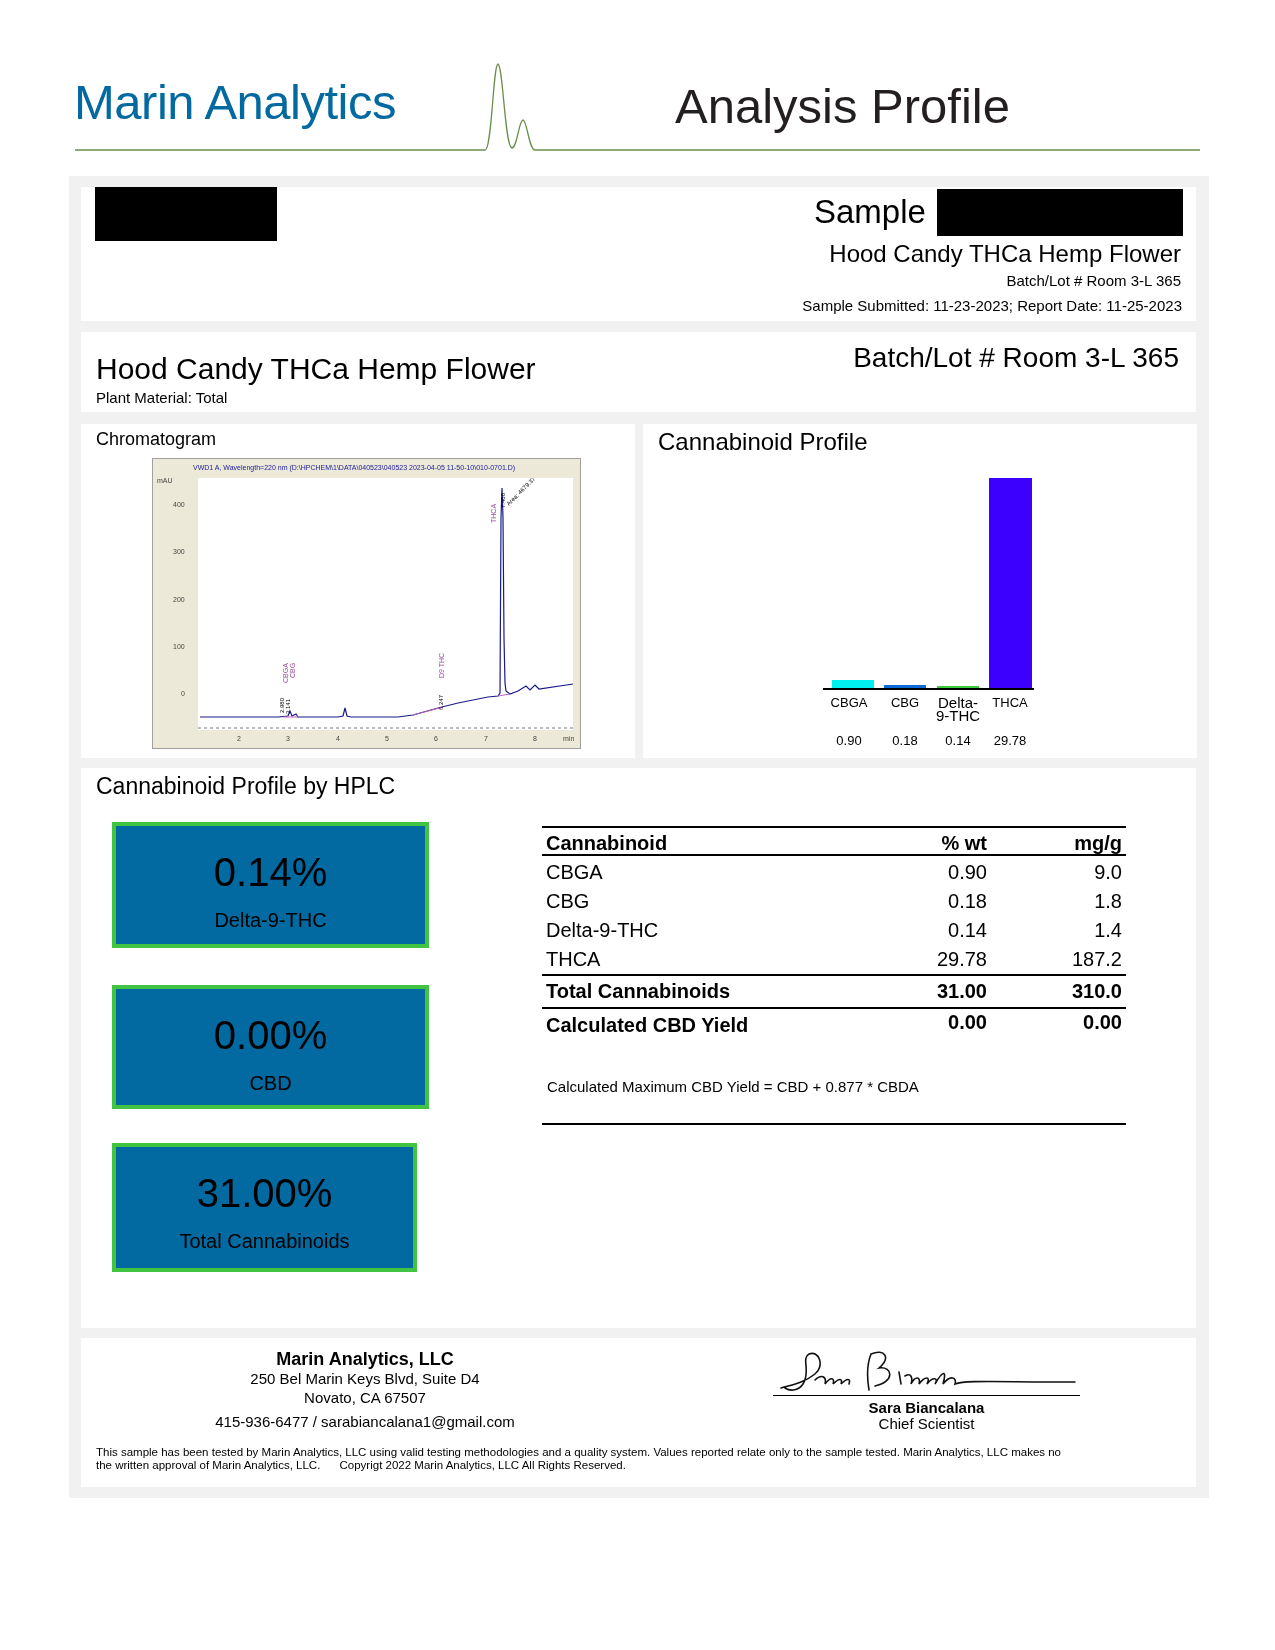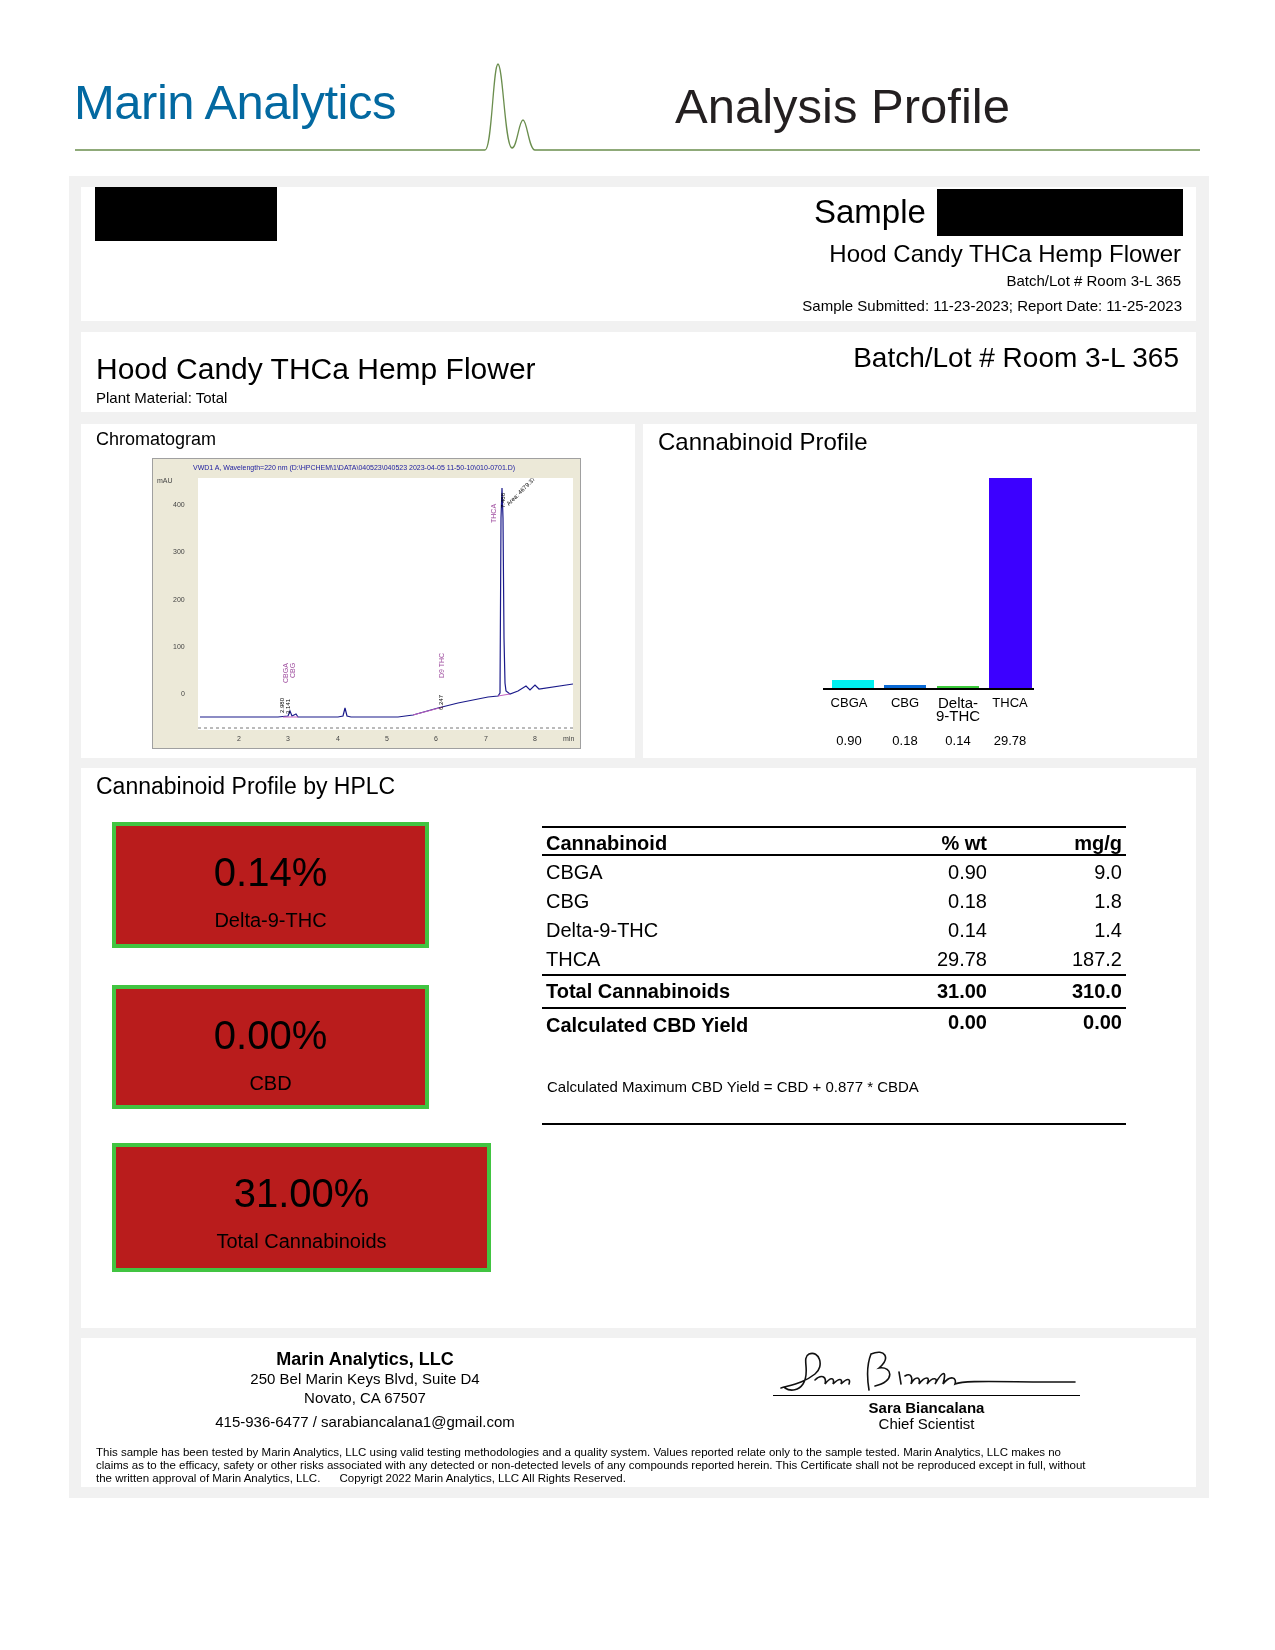--- a/index.html
+++ b/index.html
@@ -4,21 +4,21 @@
 <style>
   html, body { margin:0; padding:0; background:#ffffff; }
   body { width:1275px; height:1650px; position:relative; overflow:hidden; font-family:"Liberation Sans", sans-serif; color:#000; }
   .abs { position:absolute; }
   .logo { left:74px; top:78px; font-size:49px; color:#0369a1; letter-spacing:-0.5px; white-space:nowrap; line-height:1; }
   .report-title { left:675px; top:82px; font-size:49px; color:#231f20; white-space:nowrap; line-height:1; }
   .outer { left:69px; top:176px; width:1140px; height:1322px; background:#f1f1f1; }
   .panel { background:#ffffff; }
   .redact { background:#000; }
   .rt { text-align:right; white-space:nowrap; }
-  .green-box { border:4px solid #41c441; box-sizing:border-box; background:#b91c1c; text-align:center; }
+  .green-box { border:4px solid #41c441; box-sizing:border-box; background:#0369a1; text-align:center; }
   .gb-val { font-size:40px; margin-top:26px; line-height:1; }
   .gb-lbl { font-size:20px; margin-top:18px; line-height:1; }
   table.res { border-collapse:collapse; width:584px; font-size:20px; }
   table.res td { padding:0 4px; height:29px; }
   table.res td.num { text-align:right; }
   .bar { position:absolute; bottom:0; }
   .chrom { background:#ece9d8; border:1px solid #a0a0a0; box-sizing:border-box; }
   .disclaimer { font-size:11.5px; line-height:13px; color:#000; }
 </style>
 </head>
@@ -117,21 +117,21 @@
 <div class="abs" style="left:96px;top:775px;font-size:23px;line-height:1;">Cannabinoid Profile by HPLC</div>
 
 <div class="abs green-box" style="left:112px;top:822px;width:317px;height:126px;">
   <div class="gb-val">0.14%</div>
   <div class="gb-lbl">Delta-9-THC</div>
 </div>
 <div class="abs green-box" style="left:112px;top:985px;width:317px;height:124px;">
   <div class="gb-val">0.00%</div>
   <div class="gb-lbl">CBD</div>
 </div>
-<div class="abs green-box" style="left:112px;top:1143px;width:379px;height:129px;">
+<div class="abs green-box" style="left:112px;top:1143px;width:305px;height:129px;">
   <div class="gb-val">31.00%</div>
   <div class="gb-lbl">Total Cannabinoids</div>
 </div>
 
 <div class="abs" style="left:542px;top:826px;width:584px;height:2px;background:#000;"></div>
 <div class="abs" style="left:542px;top:829px;">
   <table class="res">
     <tbody>
         <tr style="font-weight:bold;">
       <td style="width:340px;">Cannabinoid</td>
@@ -203,15 +203,14 @@
 
 <svg class="abs" style="left:775px;top:1344px;" width="320" height="52">
   <path d="M6 44 C 20 40, 30 38, 40 30 C 50 22, 44 6, 34 10 C 26 14, 36 28, 28 40 C 24 46, 16 48, 10 44 M 40 36 C 46 30, 52 32, 50 40 C 56 32, 60 34, 58 40 C 64 34, 68 34, 66 40 C 72 34, 76 34, 74 40 M 96 10 C 92 20, 92 34, 94 46 M 96 10 C 110 4, 116 14, 104 24 C 118 22, 120 38, 100 42 M 124 28 L 126 40 M 130 32 C 136 28, 138 34, 136 40 C 140 32, 146 32, 144 40 C 150 32, 156 32, 152 40 C 158 32, 164 34, 160 40 C 168 26, 172 26, 168 40 C 176 30, 182 34, 180 40 C 190 36, 220 38, 300 38" fill="none" stroke="#111" stroke-width="1.6" stroke-linecap="round"></path>
 </svg>
 <div class="abs" style="left:773px;top:1395px;width:307px;height:1px;background:#000;"></div>
 <div class="abs" style="left:773px;top:1400px;width:307px;text-align:center;font-size:15px;font-weight:bold;line-height:1;">Sara Biancalana</div>
 <div class="abs" style="left:773px;top:1416px;width:307px;text-align:center;font-size:15px;line-height:1;">Chief Scientist</div>
 
 <div class="abs disclaimer" style="left:96px;top:1446px;width:1100px;">
   <div>This sample has been tested by Marin Analytics, LLC using valid testing methodologies and a quality system.  Values reported relate only to the sample tested.  Marin Analytics, LLC makes no</div>
-  <div>claims as to the efficacy, safety or other risks associated with any detected or non-detected levels of any compounds reported herein.  This Certificate shall not be reproduced except in full, without</div>
   <div style="white-space:pre;">the written approval of Marin Analytics, LLC.      Copyrigt 2022 Marin Analytics, LLC All Rights Reserved.</div>
 </div>
 
 </body></html>

